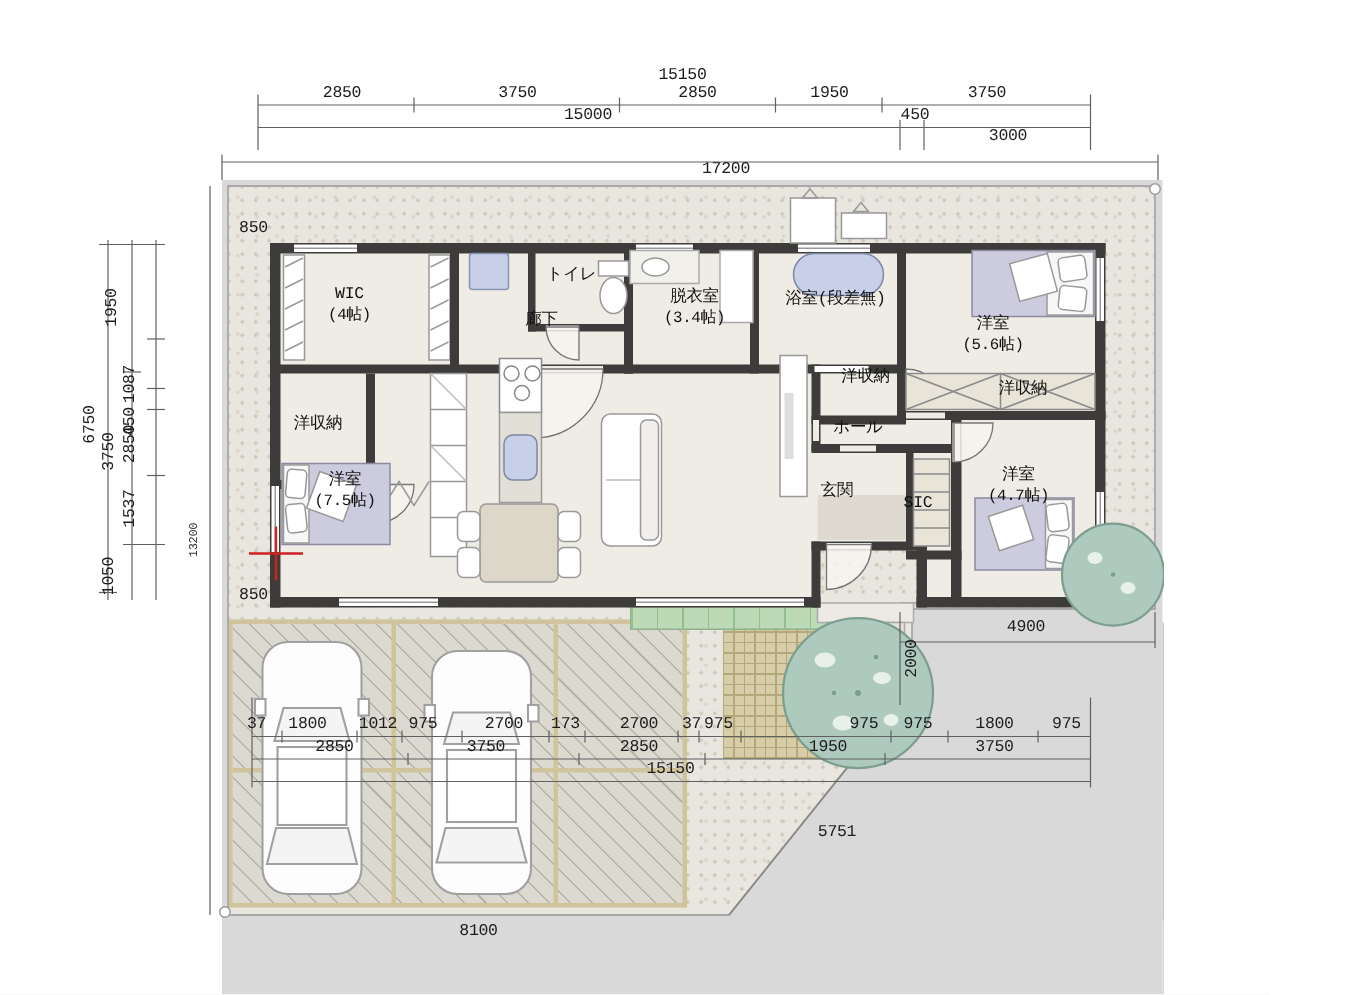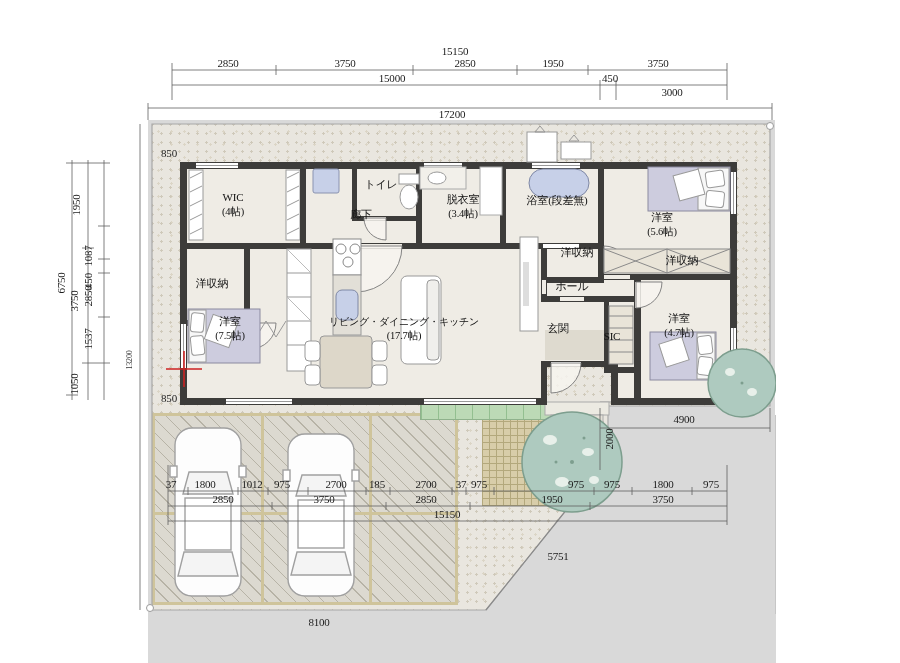--- a/index.html
+++ b/index.html
@@ -1,17 +1,17 @@
 <!DOCTYPE html>
 <html><head>
 <meta charset="utf-8">
 <style>
   html,body{margin:0;padding:0;background:#fff;}
   .canvas{position:relative;width:776px;height:663px;background:#fff;overflow:hidden;
-          font-family:Liberation Serif, serif;}
+          font-family:Liberation Mono, monospace;}
   .abs{position:absolute;}
   
   .site-gray{left:148px;top:120px;width:627px;height:543px;background:#d9d9d9;}
   .road-strip{left:775px;top:612px;width:122px;height:51px;background:#d9d9d9;}
   .neighbor{left:775px;top:415px;width:121px;height:197px;background:#ffffff;border:1px solid #c6c6c6;}
   .speckle{left:148px;top:120px;width:624px;height:492px;
      background-image:radial-gradient(#cfc9ba 1px, transparent 1.2px),radial-gradient(#dbd5c6 1px, transparent 1.2px);
      background-size:9px 9px,13px 13px;background-position:0 0,4px 5px;background-color:#e9e6df;
      clip-path:polygon(4px 4px,622px 4px,622px 286px,460px 286px,460px 338px,338px 490px,4px 490px);}
   .carport{left:152px;top:413px;width:306px;height:192px;
@@ -354,21 +354,21 @@
 
   <div class="lbl abs" style="left:455px;top:51px">15150</div>
   <div class="lbl abs" style="left:228px;top:63px">2850</div>
   <div class="lbl abs" style="left:345px;top:63px">3750</div>
   <div class="lbl abs" style="left:465px;top:63px">2850</div>
   <div class="lbl abs" style="left:553px;top:63px">1950</div>
   <div class="lbl abs" style="left:658px;top:63px">3750</div>
   <div class="lbl abs" style="left:392px;top:78px">15000</div>
   <div class="lbl abs" style="left:610px;top:78px">450</div>
   <div class="lbl abs" style="left:672px;top:92px">3000</div>
-  <div class="lbl abs" style="left:452px;top:114px">17200</div>
+  <div class="lbl abs" style="left:484px;top:114px">17200</div>
 
   <div class="lbl rot abs" style="left:76px;top:205px">1950</div>
   <div class="lbl rot abs" style="left:88px;top:256px">1087</div>
   <div class="lbl rot abs" style="left:88px;top:281px">450</div>
   <div class="lbl rot abs" style="left:88px;top:296px">2850</div>
   <div class="lbl rot abs" style="left:74px;top:301px">3750</div>
   <div class="lbl rot abs" style="left:88px;top:339px">1537</div>
   <div class="lbl rot abs" style="left:74px;top:384px">1050</div>
   <div class="lbl rot abs" style="left:61px;top:283px">6750</div>
   <div class="lbl rot sm abs" style="left:130px;top:360px">13200</div>
@@ -385,21 +385,21 @@
   <div class="lbl rot abs" style="left:816px;top:199px">1950</div>
   <div class="lbl rot abs" style="left:814px;top:303px">3750</div>
   <div class="lbl rot abs" style="left:828px;top:284px">6750</div>
   <div class="lbl rot sm abs" style="left:784px;top:264px">7600</div>
 
   <div class="lbl abs" style="left:171px;top:484px">37</div>
   <div class="lbl abs" style="left:205px;top:484px">1800</div>
   <div class="lbl abs" style="left:252px;top:484px">1012</div>
   <div class="lbl abs" style="left:282px;top:484px">975</div>
   <div class="lbl abs" style="left:336px;top:484px">2700</div>
-  <div class="lbl abs" style="left:377px;top:484px">185</div>
+  <div class="lbl abs" style="left:377px;top:484px">173</div>
   <div class="lbl abs" style="left:426px;top:484px">2700</div>
   <div class="lbl abs" style="left:461px;top:484px">37</div>
   <div class="lbl abs" style="left:479px;top:484px">975</div>
   <div class="lbl abs" style="left:576px;top:484px">975</div>
   <div class="lbl abs" style="left:612px;top:484px">975</div>
   <div class="lbl abs" style="left:663px;top:484px">1800</div>
   <div class="lbl abs" style="left:711px;top:484px">975</div>
 
   <div class="lbl abs" style="left:223px;top:499px">2850</div>
   <div class="lbl abs" style="left:324px;top:499px">3750</div>
@@ -435,16 +435,14 @@
   <div class="lbl room abs" style="left:577px;top:253px">
     <span>洋収納</span></div>
   <div class="lbl room abs" style="left:572px;top:287px">
     <span>ホール</span></div>
   <div class="lbl room abs" style="left:558px;top:329px">
     <span>玄関</span></div>
   <div class="lbl room abs" style="left:612px;top:337px">
     <span>SIC</span></div>
   <div class="lbl room abs" style="left:679px;top:325px">
     <span>洋室</span><span class="sz">(4.7帖)</span></div>
-  <div class="lbl room ldk abs" style="left:404px;top:329px">
-    <span>リビング・ダイニング・キッチン</span><span class="sz">(17.7帖)</span></div>
 
 </div>
 
 </body></html>

